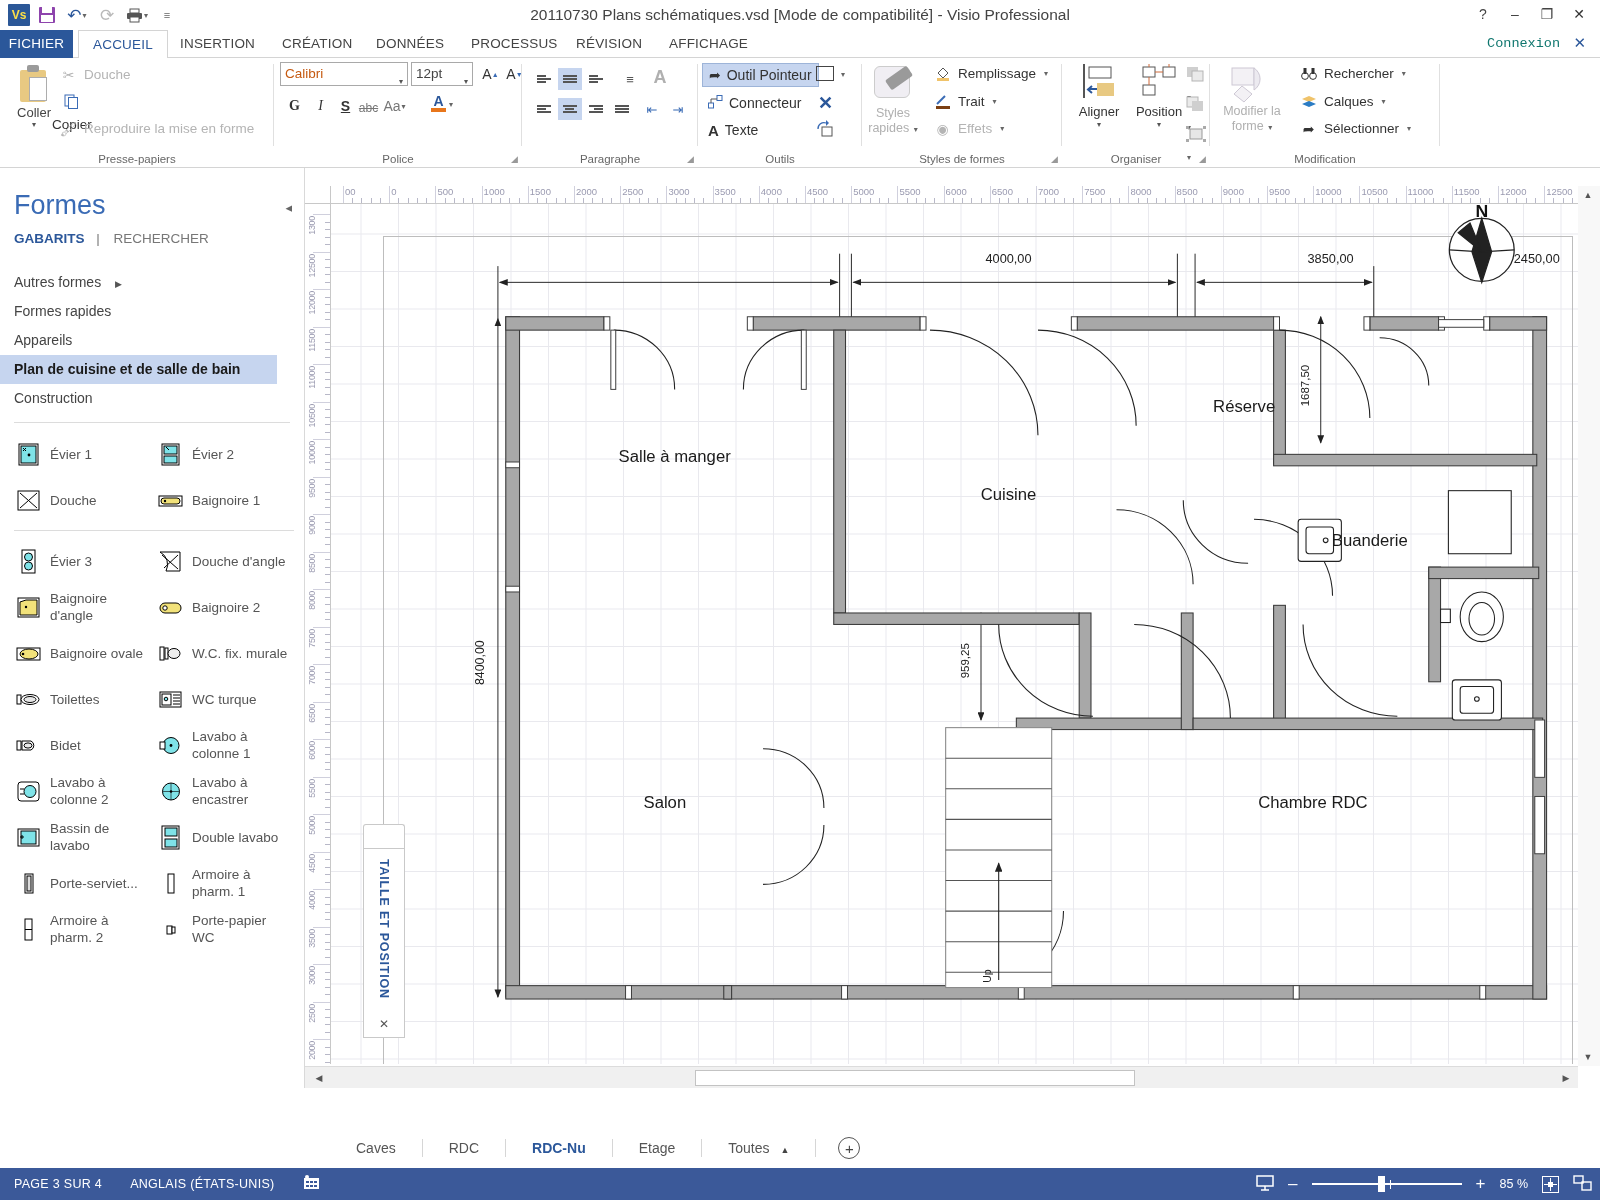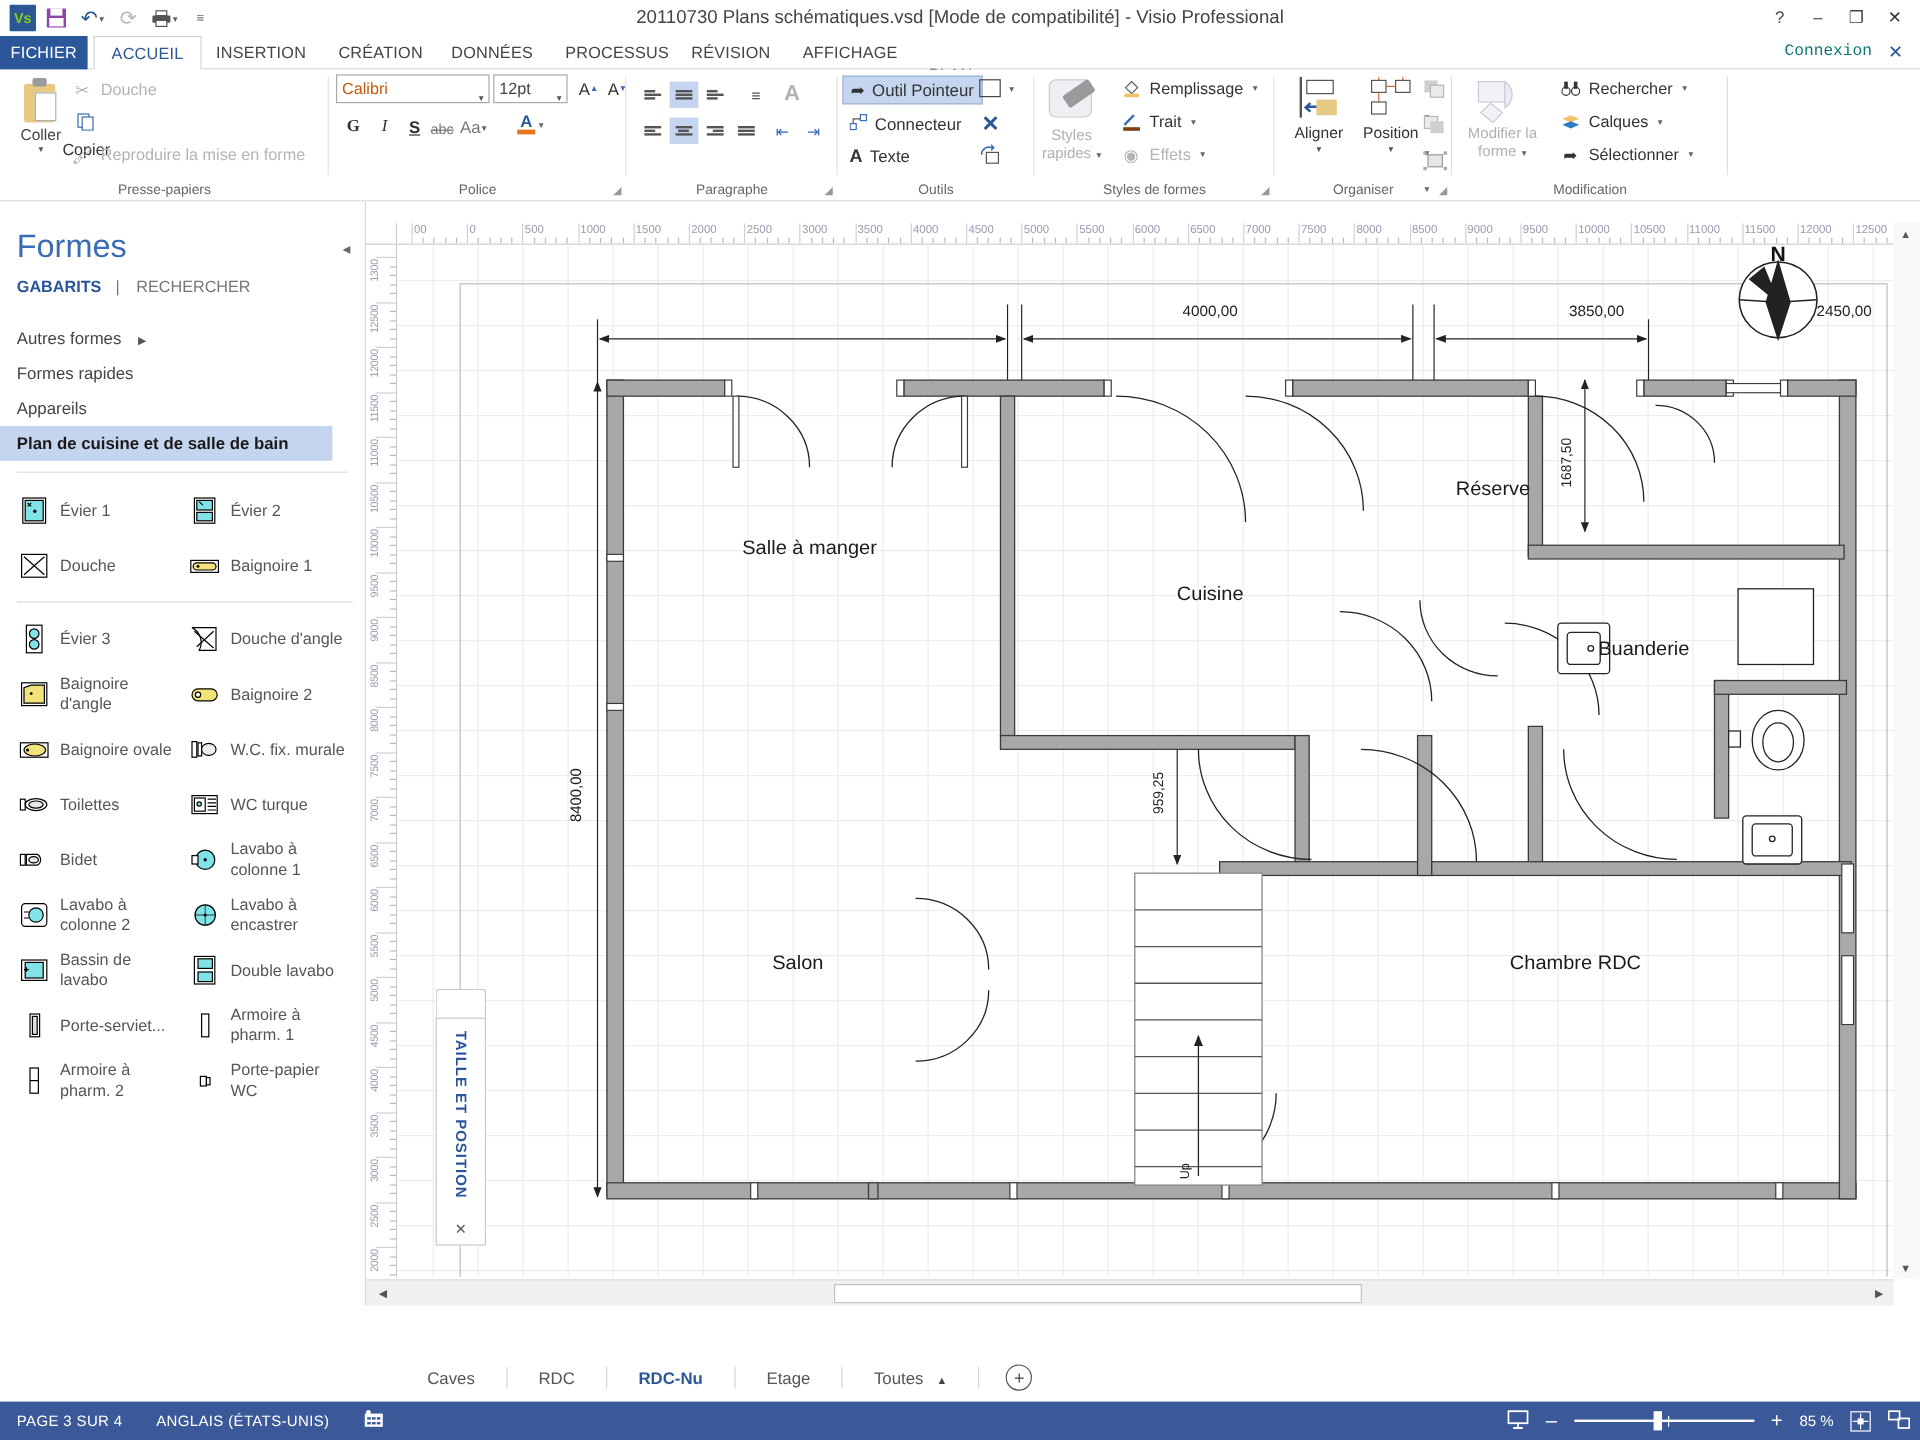--- a/index.html
+++ b/index.html
@@ -8,21 +8,21 @@
     width:1600px; height:1200px; overflow:hidden;
     font-family:"Liberation Sans", sans-serif;
     background:#ffffff; color:#444;
     -webkit-font-smoothing:antialiased;
   }
   .app { position:relative; width:1600px; height:1200px; }
 
   
   .titlebar { position:absolute; left:0; top:0; width:1600px; height:30px; background:#fff; }
   .qat { position:absolute; left:8px; top:3px; display:flex; align-items:center; gap:4px; }
-  .viso-logo { width:22px; height:22px; background:#2b5797; color:#84cc16; font-size:12px;
+  .viso-logo { width:22px; height:22px; background:#2b5797; color:#fde047; font-size:12px;
      font-weight:bold; display:flex; align-items:center; justify-content:center; border-radius:1px;}
   .qat-btn { width:26px; height:24px; display:flex; align-items:center; justify-content:center;
      font-size:15px; color:#5a5a5a; }
   .save-ico { width:16px; height:16px; background:#8e44ad; position:relative; border-radius:1px;}
   .save-ico:before{content:"";position:absolute;left:3px;top:0;width:10px;height:6px;background:#fff;}
   .save-ico:after{content:"";position:absolute;left:2px;bottom:1px;width:12px;height:7px;background:#fff;}
   .caret { font-size:8px; color:#666; margin-left:1px;}
   .title-text { position:absolute; left:0; top:0; width:1600px; height:30px; line-height:30px;
      text-align:center; font-size:15.5px; color:#444; }
   .wbtns { position:absolute; right:6px; top:2px; display:flex; gap:2px; align-items:center;}
@@ -543,20 +543,21 @@
     </div>
 
     <div class="stencil-list">
       <div class="stencil">
         <span>Autres formes</span>
         <span class="arr">▶</span>
       </div>
       <div class="stencil">Formes rapides</div>
       <div class="stencil">Appareils</div>
       <div class="stencil sel">Plan de cuisine et de salle de bain</div>
+      <div class="stencil">Construction</div>
     </div>
     <div class="shp-hr"></div>
 
     <div class="shapegrid">
 
       <div class="shapeitem">
         <span class="sico">
           <svg width="25" height="25" viewBox="0 0 25 25">
               <rect x="3" y="2" width="19" height="21" fill="#fff" stroke="#000"></rect>
               <rect x="5" y="4" width="15" height="17" fill="#7fe3e8" stroke="#000"></rect>

